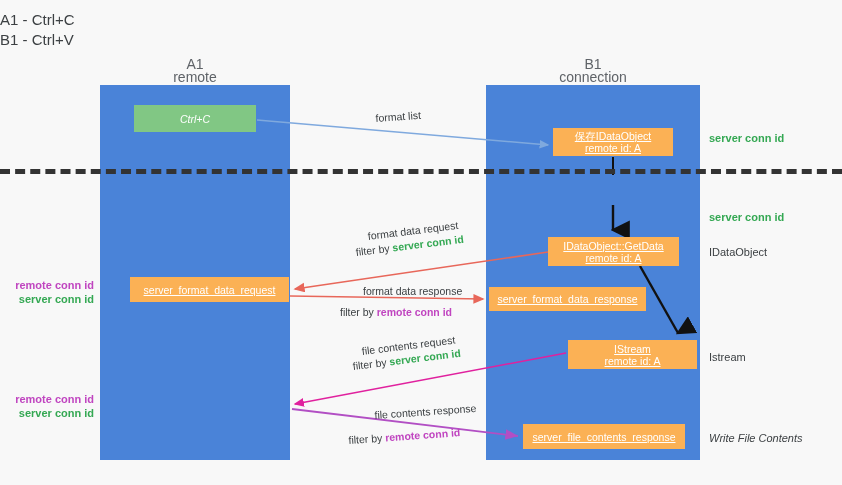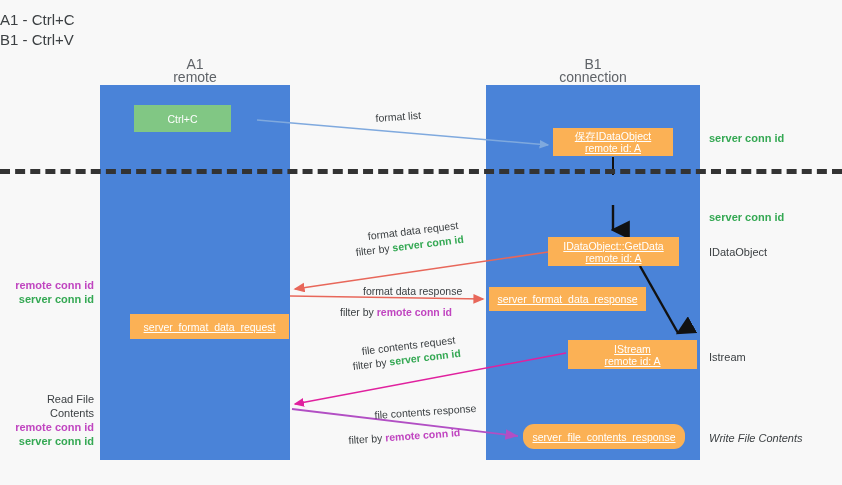--- a/index.html
+++ b/index.html
@@ -47,29 +47,29 @@
     display:flex;flex-direction:column;
     align-items:center;justify-content:center;
     font-size:10.5px;line-height:12px;
     color:#ffffff;text-align:center;
     white-space:pre-line;
     padding:2px 4px;
   }
   .green{background:#81c784;}
   .orange{background:#fbb155;text-decoration:underline;}
 
-  #n-ctrlc{left:134px;top:105px;width:97px;height:27px;}
+  #n-ctrlc{left:134px;top:105px;width:122px;height:27px;font-style:italic;}
   #n-idataobject{left:553px;top:128px;width:120px;height:28px;}
   #n-ctrlv{left:553px;top:180px;width:120px;height:25px;}
   #n-getdata{left:548px;top:237px;width:131px;height:29px;}
-  #n-fmt-req{left:130px;top:277px;width:159px;height:25px;margin-top:37px;}
+  #n-fmt-req{left:130px;top:277px;width:159px;height:25px;}
   #n-fmt-resp{left:489px;top:287px;width:157px;height:24px;}
   #n-istream{left:568px;top:340px;width:129px;height:29px;}
   #n-file-req{left:130px;top:392px;width:159px;height:25px;}
-  #n-file-resp{left:523px;top:424px;width:162px;height:25px;border-radius:11px;}
+  #n-file-resp{left:523px;top:424px;width:162px;height:25px;}
 
   
   .side-label{font-size:11px;line-height:14px;color:#3c4043;}
   .green-txt{color:#34a853;font-weight:bold;}
   .purple-txt{color:#c045c0;font-weight:bold;}
 
   #sl-conn1{left:709px;top:131px;}
   #sl-conn2{left:709px;top:210px;}
   #sl-dataobject{left:709px;top:245px;}
   #sl-istream{left:709px;top:350px;}
@@ -169,21 +169,20 @@
   <div class="abs side-label" id="sl-dataobject">IDataObject</div>
   <div class="abs side-label" id="sl-istream">Istream</div>
   <div class="abs side-label" id="sl-write">Write File Contents</div>
 
   <div class="abs" id="ll-top">
     <div class="left-line purple-txt">remote conn id</div>
     <div class="left-line green-txt">server conn id</div>
   </div>
 
   <div class="abs" id="ll-read">
-    <div class="left-line plain">Read File Contents</div>
     <div class="left-line purple-txt">remote conn id</div>
     <div class="left-line green-txt">server conn id</div>
   </div>
 
   <div class="abs cap" id="cap-formatlist">format list</div>
 
   <div class="abs cap" id="cap-fdreq">format data request</div>
   <div class="abs cap" id="cap-fdreq2"><span>filter by </span><span class="green-txt">server conn id</span></div>
 
   <div class="abs cap" id="cap-fdresp">format data response</div>

